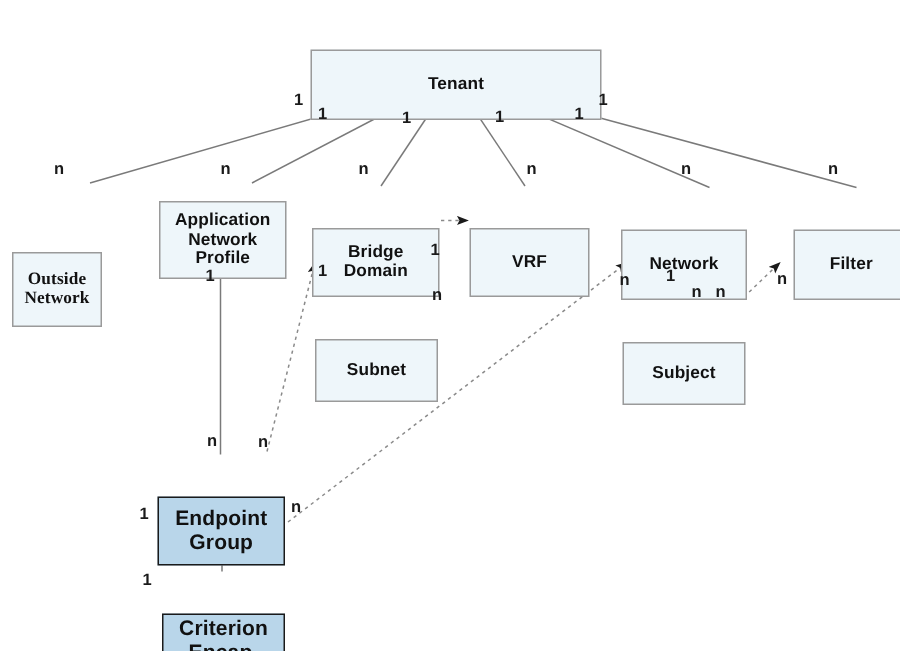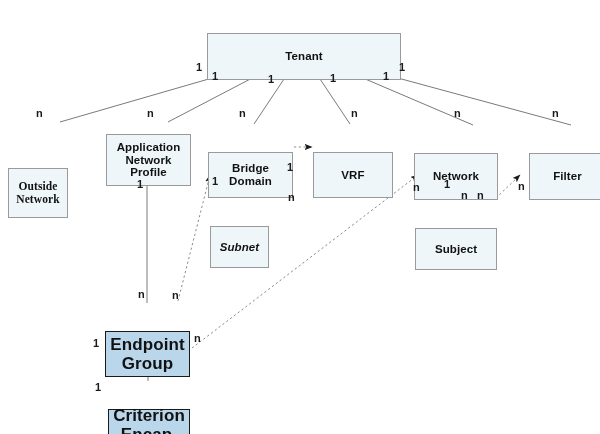--- a/index.html
+++ b/index.html
@@ -4,21 +4,21 @@
 <style>
   html,body{margin:0;padding:0;background:#ffffff;}
   body{width:600px;height:434px;overflow:hidden;
        font-family:"Liberation Sans","DejaVu Sans",sans-serif;}
   #diagram{position:relative;width:600px;height:434px;background:#fff;}
   svg.edges{position:absolute;left:0;top:0;width:600px;height:434px;}
   .node{position:absolute;box-sizing:border-box;display:flex;align-items:center;
         justify-content:center;text-align:center;font-weight:bold;color:#111;
         line-height:1.12;letter-spacing:0.1px;margin-top:28px;}
   .node.plain{background:#eef6fa;border:1px solid #9a9a9a;font-size:11.5px;}
-  .node.blue{background:#b9d6ea;border:1.6px solid #1a1a1a;font-size:17px;}
+  .node.blue{background:#b9d6ea;border:1.6px solid #1a1a1a;font-size:14px;}
   .mult{position:absolute;font-size:11px;font-weight:bold;color:#1a1a1a;
         font-family:"Liberation Sans","DejaVu Sans",sans-serif;line-height:1;}
 </style>
 </head>
 <body>
 
 <div id="diagram">
   <svg class="edges" viewBox="0 0 600 434" xmlns="http://www.w3.org/2000/svg">
     <defs>
       <marker id="arrow-solid" markerWidth="9" markerHeight="9" refX="7.4" refY="3.1" orient="auto" markerUnits="userSpaceOnUse">
@@ -58,21 +58,21 @@
       </div>
       <div class="node plain" style="left: 313px; top: 124px; width: 80px; height: 46px;">
         <span>VRF</span>
       </div>
       <div class="node plain" style="left: 414px; top: 125px; width: 84px; height: 47px;">
         <span>Network</span>
       </div>
       <div class="node plain" style="left: 529px; top: 125px; width: 77px; height: 47px;">
         <span>Filter</span>
       </div>
-      <div class="node plain" style="left: 210px; top: 198px; width: 59px; height: 42px; font-style: italic;">
+      <div class="node plain" style="left: 210px; top: 198px; width: 82px; height: 42px;">
         <span>Subnet</span>
       </div>
       <div class="node plain" style="left: 415px; top: 200px; width: 82px; height: 42px;">
         <span>Subject</span>
       </div>
       <div class="node blue" style="left: 105px; top: 303px; width: 85px; height: 46px;">
         <span>Endpoint<br>Group</span>
       </div>
       <div class="node blue" style="left: 108px; top: 381px; width: 82px; height: 52px;">
         <span>Criterion<br>Encap,<br>IP, MAC</span>

